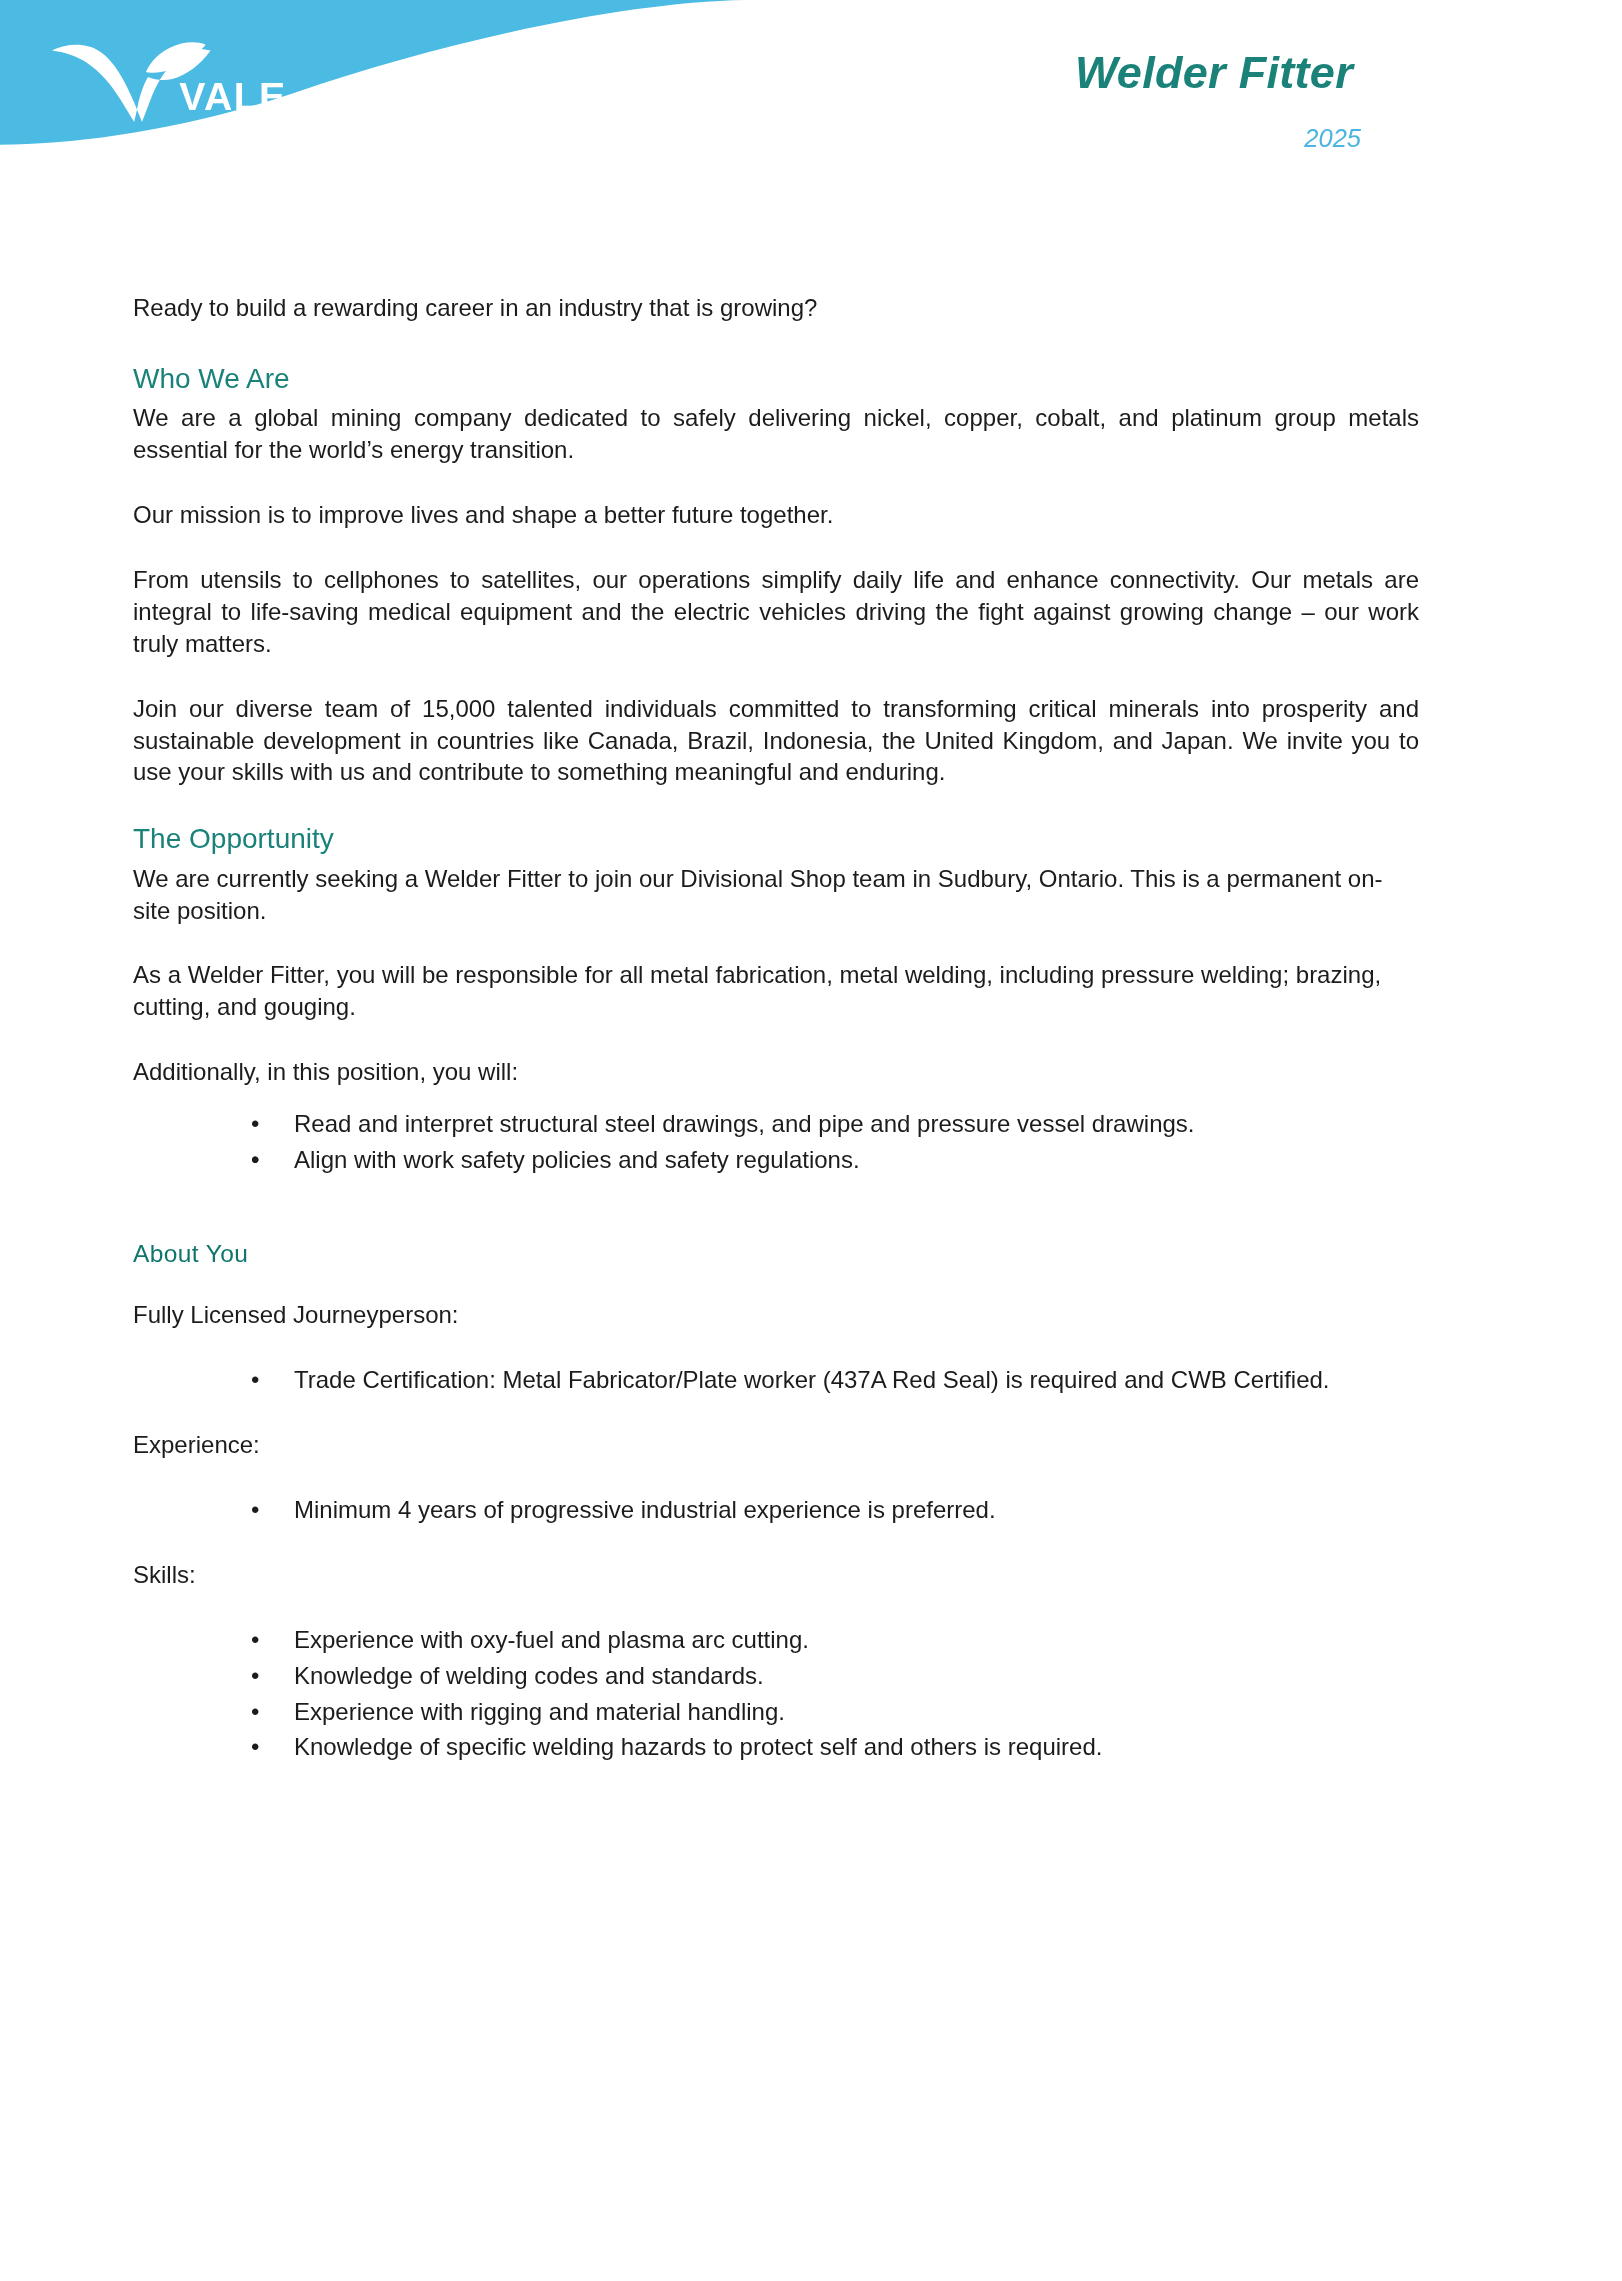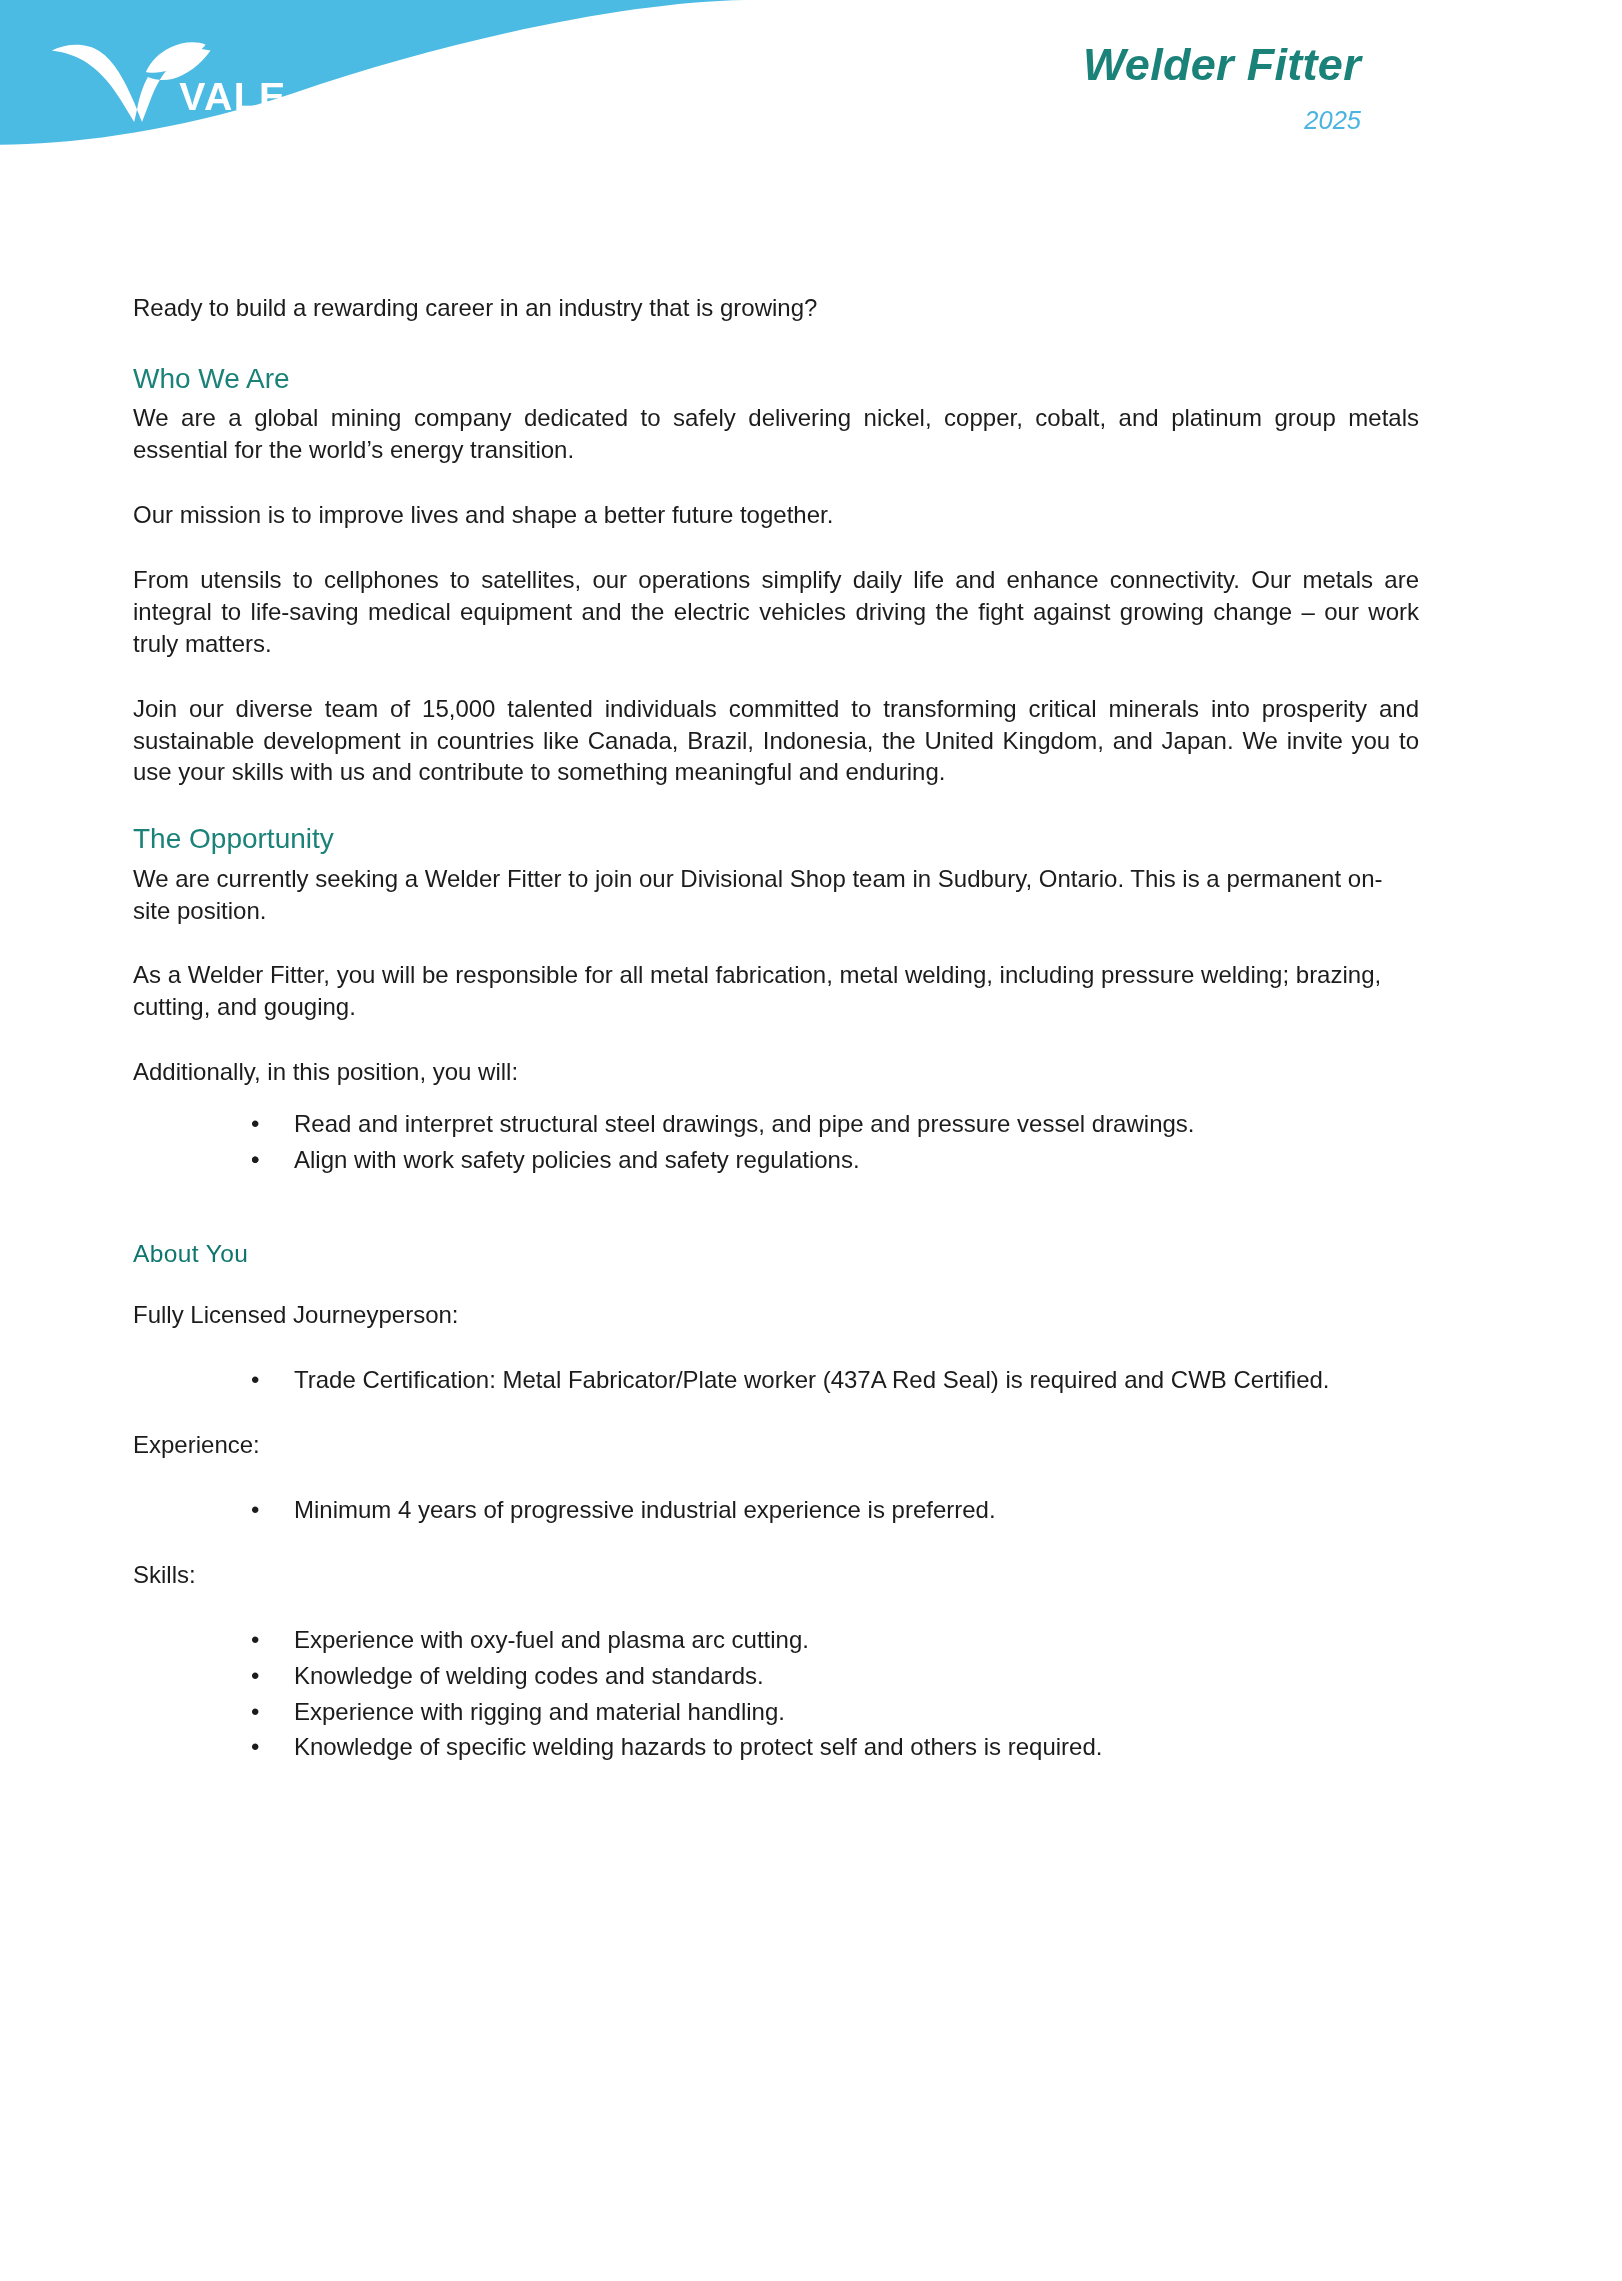--- a/index.html
+++ b/index.html
@@ -52,29 +52,29 @@
     width: 686px;
   }
   .header-title {
     font-family: "Liberation Sans", sans-serif;
     font-style: italic;
     font-weight: bold;
     font-size: 45px;
     line-height: 1.15;
     color: #1A8279;
     letter-spacing: 0.3px;
-    margin: 0;
+    margin: 8px;
   }
   .header-year {
     font-family: "Liberation Sans", sans-serif;
     font-style: italic;
     font-size: 25.5px;
     line-height: 1.2;
     color: #4BB4E0;
-    margin: 14px 0 0 0;
+    margin: 24px 0 0 0;
   }
 
   
   .content {
     position: absolute;
     left: 133px;
     top: 292px;
     width: 1286px;
     font-size: 24px;
     line-height: 1.33;

